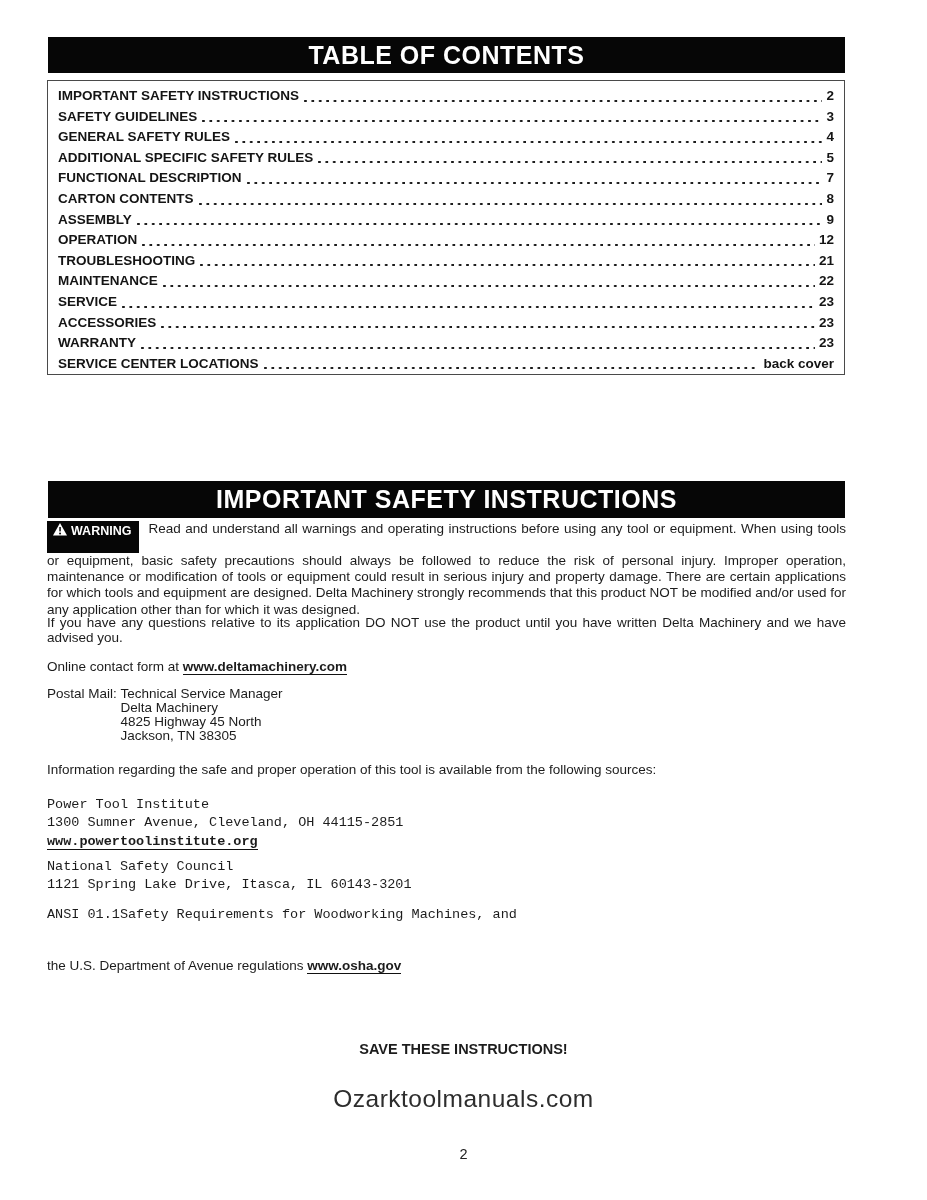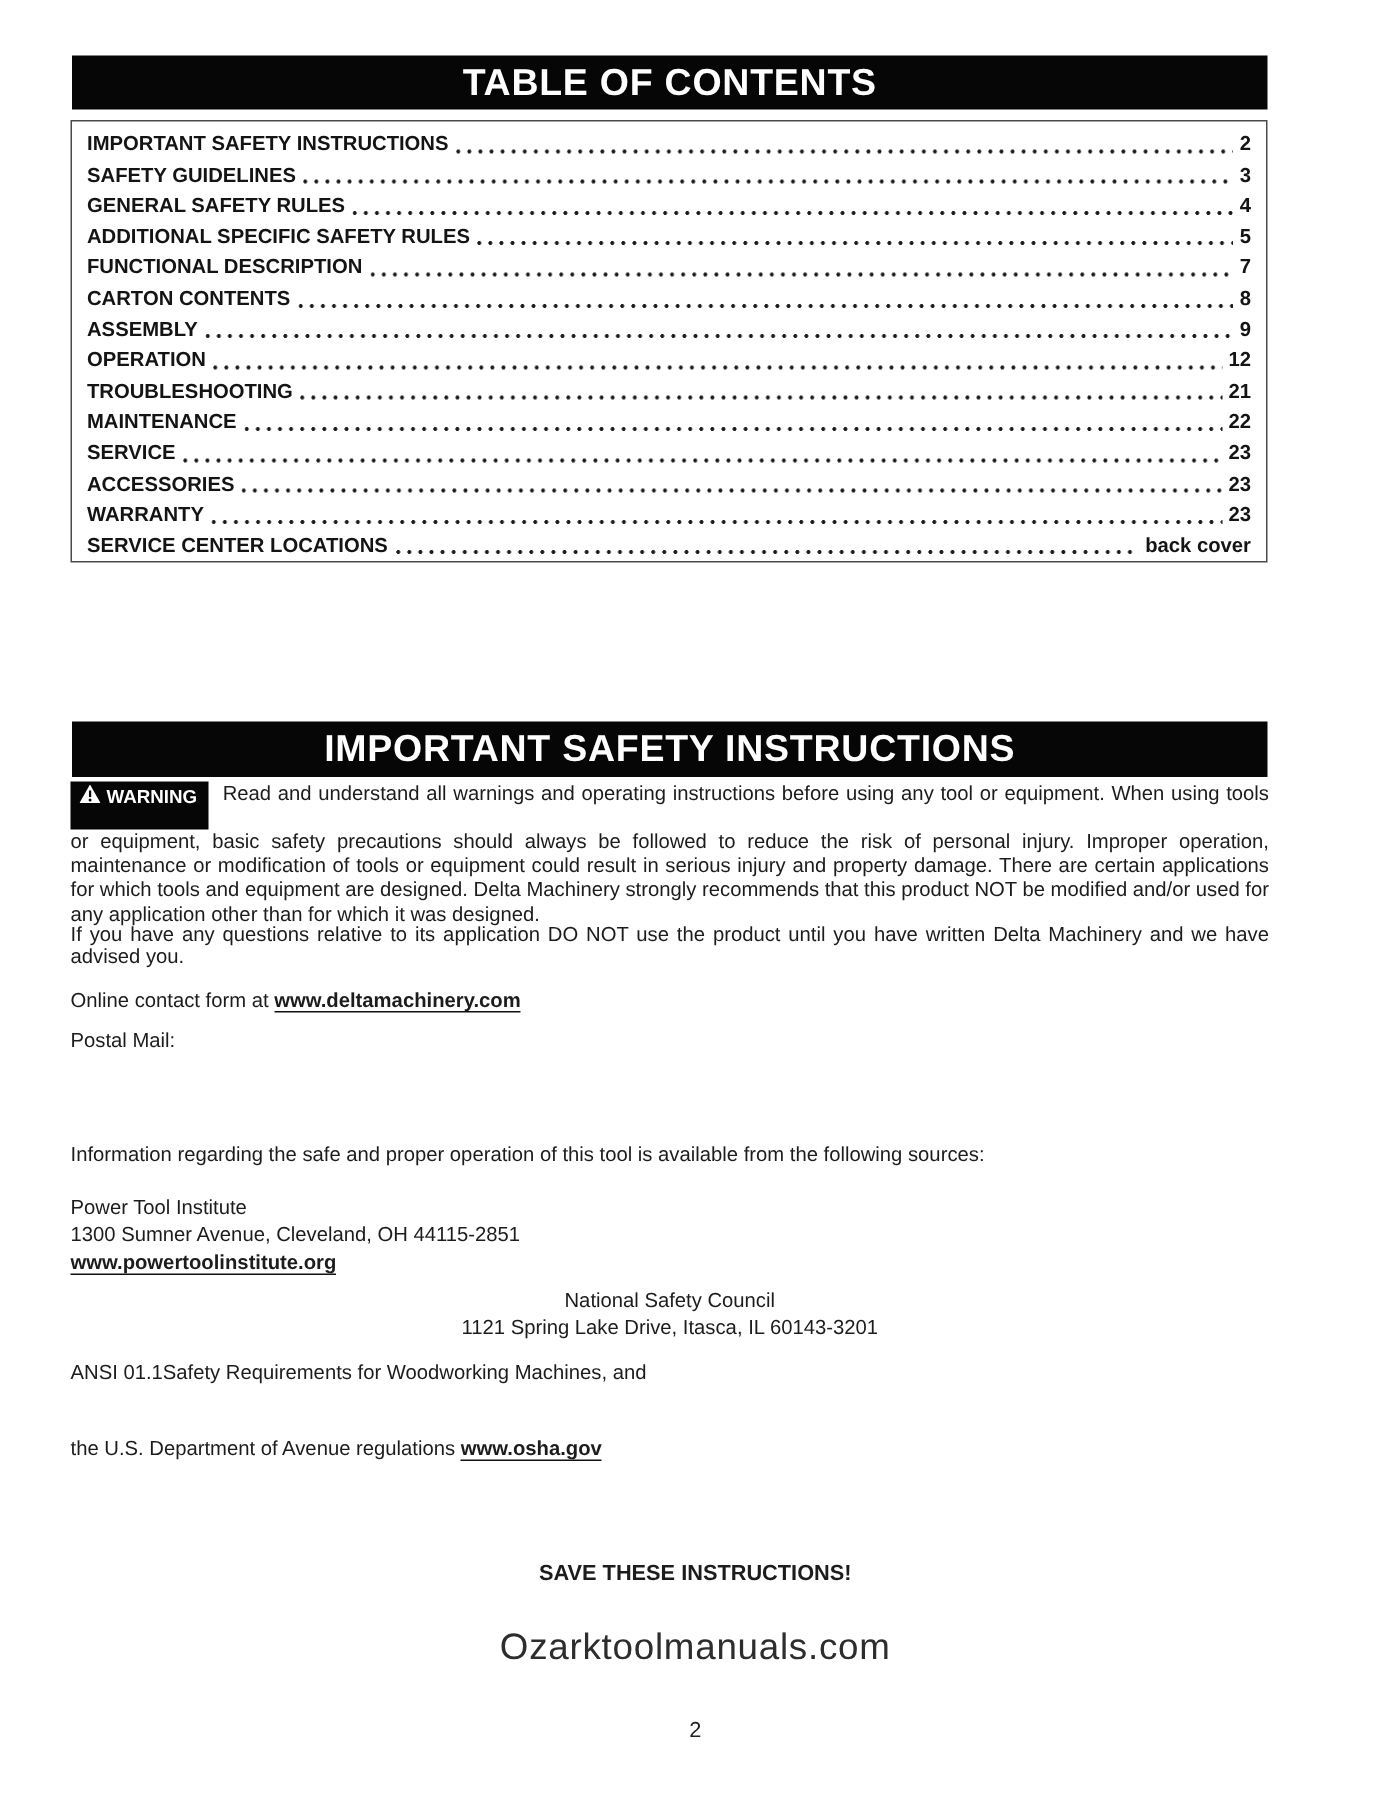--- a/index.html
+++ b/index.html
@@ -32,23 +32,23 @@
   .warn-badge{
     display:inline-block;background:#060606;color:#ffffff;font-weight:bold;font-size:12.5px;
     line-height:15px;padding:2px 8px 14px 6px;margin-right:9px;vertical-align:-2px;
   }
   .warn-badge svg{vertical-align:-1px;margin-right:4px;}
   .q-para{top:616px;line-height:14.6px;}
   .online{top:659px;}
   .postal{top:687px;display:flex;line-height:13.9px;}
   .postal-label{white-space:pre;}
   .info{top:762px;}
-  .blk{line-height:18.3px;}
+  .blk{line-height:18.3px;font-family:Liberation Mono, monospace;}
   .pti{top:796px;}
-  .nsc{top:858px;text-align:center;}
+  .nsc{top:858px;}
   .ansi{top:906px;}
   .osha{top:958px;}
   .save{top:1041px;left:0;width:927px;text-align:center;font-weight:bold;font-size:14.5px;}
   .watermark{top:1091px;left:0;width:927px;text-align:center;font-size:24.5px;color:#2d2d2d;letter-spacing:.5px;}
   .pagenum{top:1146px;left:0;width:927px;text-align:center;font-size:14.5px;color:#222;}
   .lnk{font-weight:bold;color:inherit;text-decoration:none;border-bottom:1.6px solid #111;cursor:pointer;}
 </style>
 </head>
 <body>
 
@@ -140,20 +140,26 @@
           <rect x="6.3" y="4" width="1.5" height="4.4" fill="#060606"></rect>
           <circle cx="7.05" cy="10.4" r="1" fill="#060606"></circle>
         </svg><span>WARNING</span></span><span>Read and understand all warnings and operating instructions before using any tool or equipment.  When using tools or equipment, basic safety precautions should always be followed to reduce the risk of personal injury. Improper operation, maintenance or modification of tools or equipment could result in serious injury and property damage. There are certain applications for which tools and equipment are designed. Delta Machinery strongly recommends that this product NOT be modified and/or used for any application other than for which it was designed.</span></p>
 
   <p class="txt just q-para" style="margin:0;"><span>If you have any questions relative to its application DO NOT use the product until you have written Delta Machinery and we have advised you.</span></p>
 
   <div class="txt online"><span>Online contact form at </span><a class="lnk">www.deltamachinery.com</a></div>
 
   <div class="txt postal">
     <span class="postal-label">Postal Mail: </span>
+    <span>
+      <div>Technical Service Manager</div>
+      <div>Delta Machinery</div>
+      <div>4825 Highway 45 North</div>
+      <div>Jackson, TN 38305</div>
+    </span>
   </div>
 
   <div class="txt info">Information regarding the safe and proper operation of this tool is available from the following sources:</div>
 
   <div class="txt blk pti">
     <div>Power Tool Institute</div>
     <div>1300 Sumner Avenue, Cleveland, OH 44115-2851</div>
     <div><a class="lnk">www.powertoolinstitute.org</a></div>
   </div>
 

